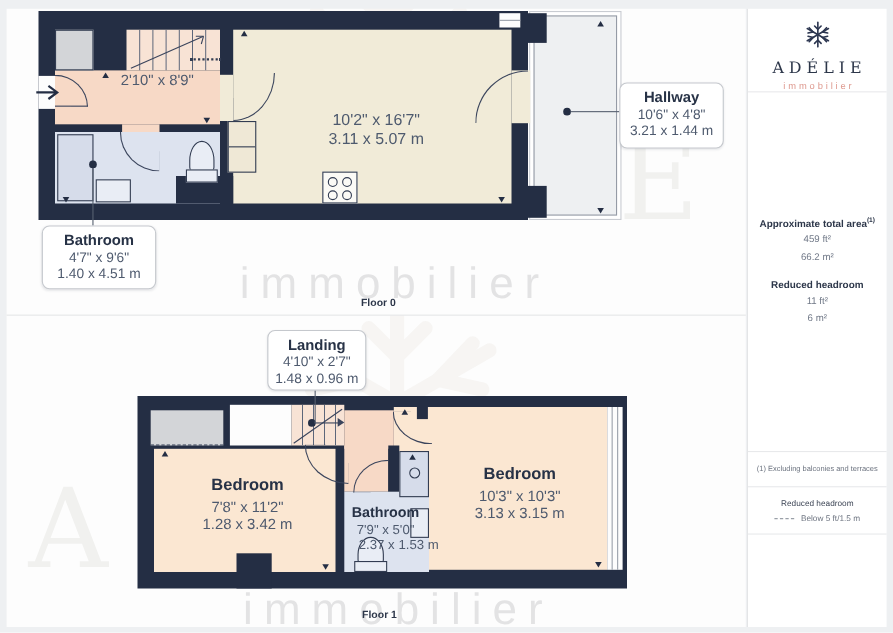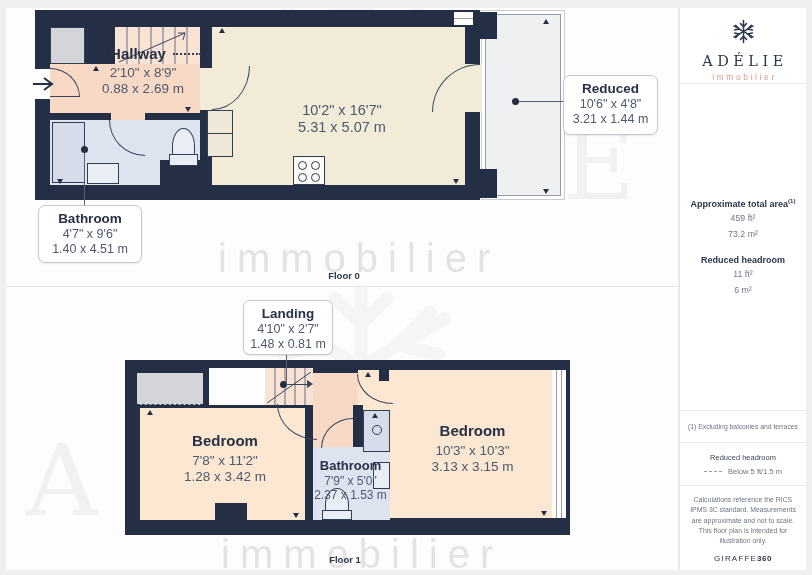--- a/index.html
+++ b/index.html
@@ -143,32 +143,30 @@
         <div class="dot" style="left:46px; top:136px"></div>
 
         <div class="tick up" style="left:58px; top:56px"></div>
         <div class="tick down" style="left:150px; top:97px"></div>
         <div class="tick up" style="left:184px; top:18px"></div>
         <div class="tick down" style="left:418px; top:169px"></div>
         <div class="tick down" style="left:22px; top:169px"></div>
         <div class="tick up" style="left:508px; top:9px"></div>
         <div class="tick down" style="left:508px; top:179px"></div>
 
-        <div class="room-label rn" style="left:48px; top:35px; width:110px; font-size:15px">Hallway</div>
         <div class="dotted" style="left:138px; top:43px; width:28px"></div>
         <div class="room-label rd" style="left:43px; top:55px; width:130px; font-size:13.5px">2'10" x 8'9"</div>
-        <div class="room-label rd" style="left:43px; top:71px; width:130px; font-size:13.5px">0.88 x 2.69 m</div>
         <div class="room-label rd" style="left:212px; top:92px; width:190px; font-size:14.5px">10'2" x 16'7"</div>
-        <div class="room-label rd" style="left:212px; top:109px; width:190px; font-size:14.5px">5.31 x 5.07 m</div>
+        <div class="room-label rd" style="left:212px; top:109px; width:190px; font-size:14.5px">3.11 x 5.07 m</div>
       </div>
 
       <div class="dot" style="left:506px; top:90px"></div>
       <div class="leader h" style="left:513px; top:93px; width:44px"></div>
       <div class="callout" style="left:557px; top:67px; width:95px; height:60px">
-        <div class="rn">Reduced</div>
+        <div class="rn">Hallway</div>
         <div class="rd">10'6" x 4'8"</div>
         <div class="rd">3.21 x 1.44 m</div>
       </div>
 
       <div class="leader v" style="left:78px; top:145px; height:52px"></div>
       <div class="callout" style="left:32px; top:197px; width:104px; height:58px">
         <div class="rn">Bathroom</div>
         <div class="rd">4'7" x 9'6"</div>
         <div class="rd">1.40 x 4.51 m</div>
       </div>
@@ -229,64 +227,60 @@
         <div class="tick up" style="left:247px; top:53px"></div>
 
         <div class="room-label rn" style="left:30px; top:72px; width:140px; font-size:15px">Bedroom</div>
         <div class="room-label rd" style="left:30px; top:93px; width:140px; font-size:13.5px">7'8" x 11'2"</div>
         <div class="room-label rd" style="left:30px; top:109px; width:140px; font-size:13.5px">1.28 x 3.42 m</div>
         <div class="room-label rn" style="left:255px; top:62px; width:185px; font-size:15px">Bedroom</div>
         <div class="room-label rd" style="left:255px; top:83px; width:185px; font-size:13.5px">10'3" x 10'3"</div>
         <div class="room-label rd" style="left:255px; top:99px; width:185px; font-size:13.5px">3.13 x 3.15 m</div>
         <div class="room-label rn" style="left:178px; top:99px; width:95px; font-size:13px; z-index:3">Bathroom</div>
         <div class="room-label rd" style="left:172px; top:115px; width:107px; font-size:12px; z-index:3">7'9" x 5'0"</div>
-        <div class="room-label rd" style="left:172px; top:129px; width:107px; font-size:12px; z-index:3">2.37 x 1.53 m</div>
+        <div class="room-label rd" style="left:184px; top:129px; width:107px; font-size:12px; z-index:3">2.37 x 1.53 m</div>
       </div>
 
       <div class="leader v" style="left:280px; top:68px; height:30px"></div>
       <div class="callout" style="left:237px; top:13px; width:90px; height:55px">
         <div class="rn">Landing</div>
         <div class="rd">4'10" x 2'7"</div>
-        <div class="rd">1.48 x 0.81 m</div>
+        <div class="rd">1.48 x 0.96 m</div>
       </div>
 
       <div class="floor-label" style="left:259px; top:267px; width:160px">Floor 1</div>
     </section>
   </div>
 
   <aside class="sidebar">
     <div class="sb-brand">
       <svg style="margin-top:11px; color:#2c3650" width="25" height="25" viewBox="-13.5 -13.5 27 27">
           <use href="#flake"></use>
         </svg>
       <div class="brand-name">ADÉLIE</div>
       <div class="brand-tagline">immobilier</div>
     </div>
 
     <div class="sb-areas">
       <div class="area-group">
         <div class="area-label"><span>Approximate total area</span><sup>(1)</sup></div>
         <div class="area-val">459 ft²</div>
-        <div class="area-val">73.2 m²</div>
+        <div class="area-val">66.2 m²</div>
       </div>
       <div class="area-group">
         <div class="area-label">Reduced headroom</div>
         <div class="area-val">11 ft²</div>
         <div class="area-val">6 m²</div>
       </div>
     </div>
 
     <div class="sb-note">(1) Excluding balconies and terraces</div>
 
     <div class="sb-legend">
       <div class="legend-title">Reduced headroom</div>
       <div class="legend-row">
         <span class="legend-dash"></span>
         <span>Below 5 ft/1.5 m</span>
       </div>
     </div>
 
-    <div class="sb-disclaimer">
-      <div>Calculations reference the RICS IPMS 3C standard. Measurements are approximate and not to scale. This floor plan is intended for illustration only.</div>
-      <div class="giraffe"><span>GIRAFFE</span><b>360</b></div>
-    </div>
   </aside>
 </div>
 
 </body></html>

